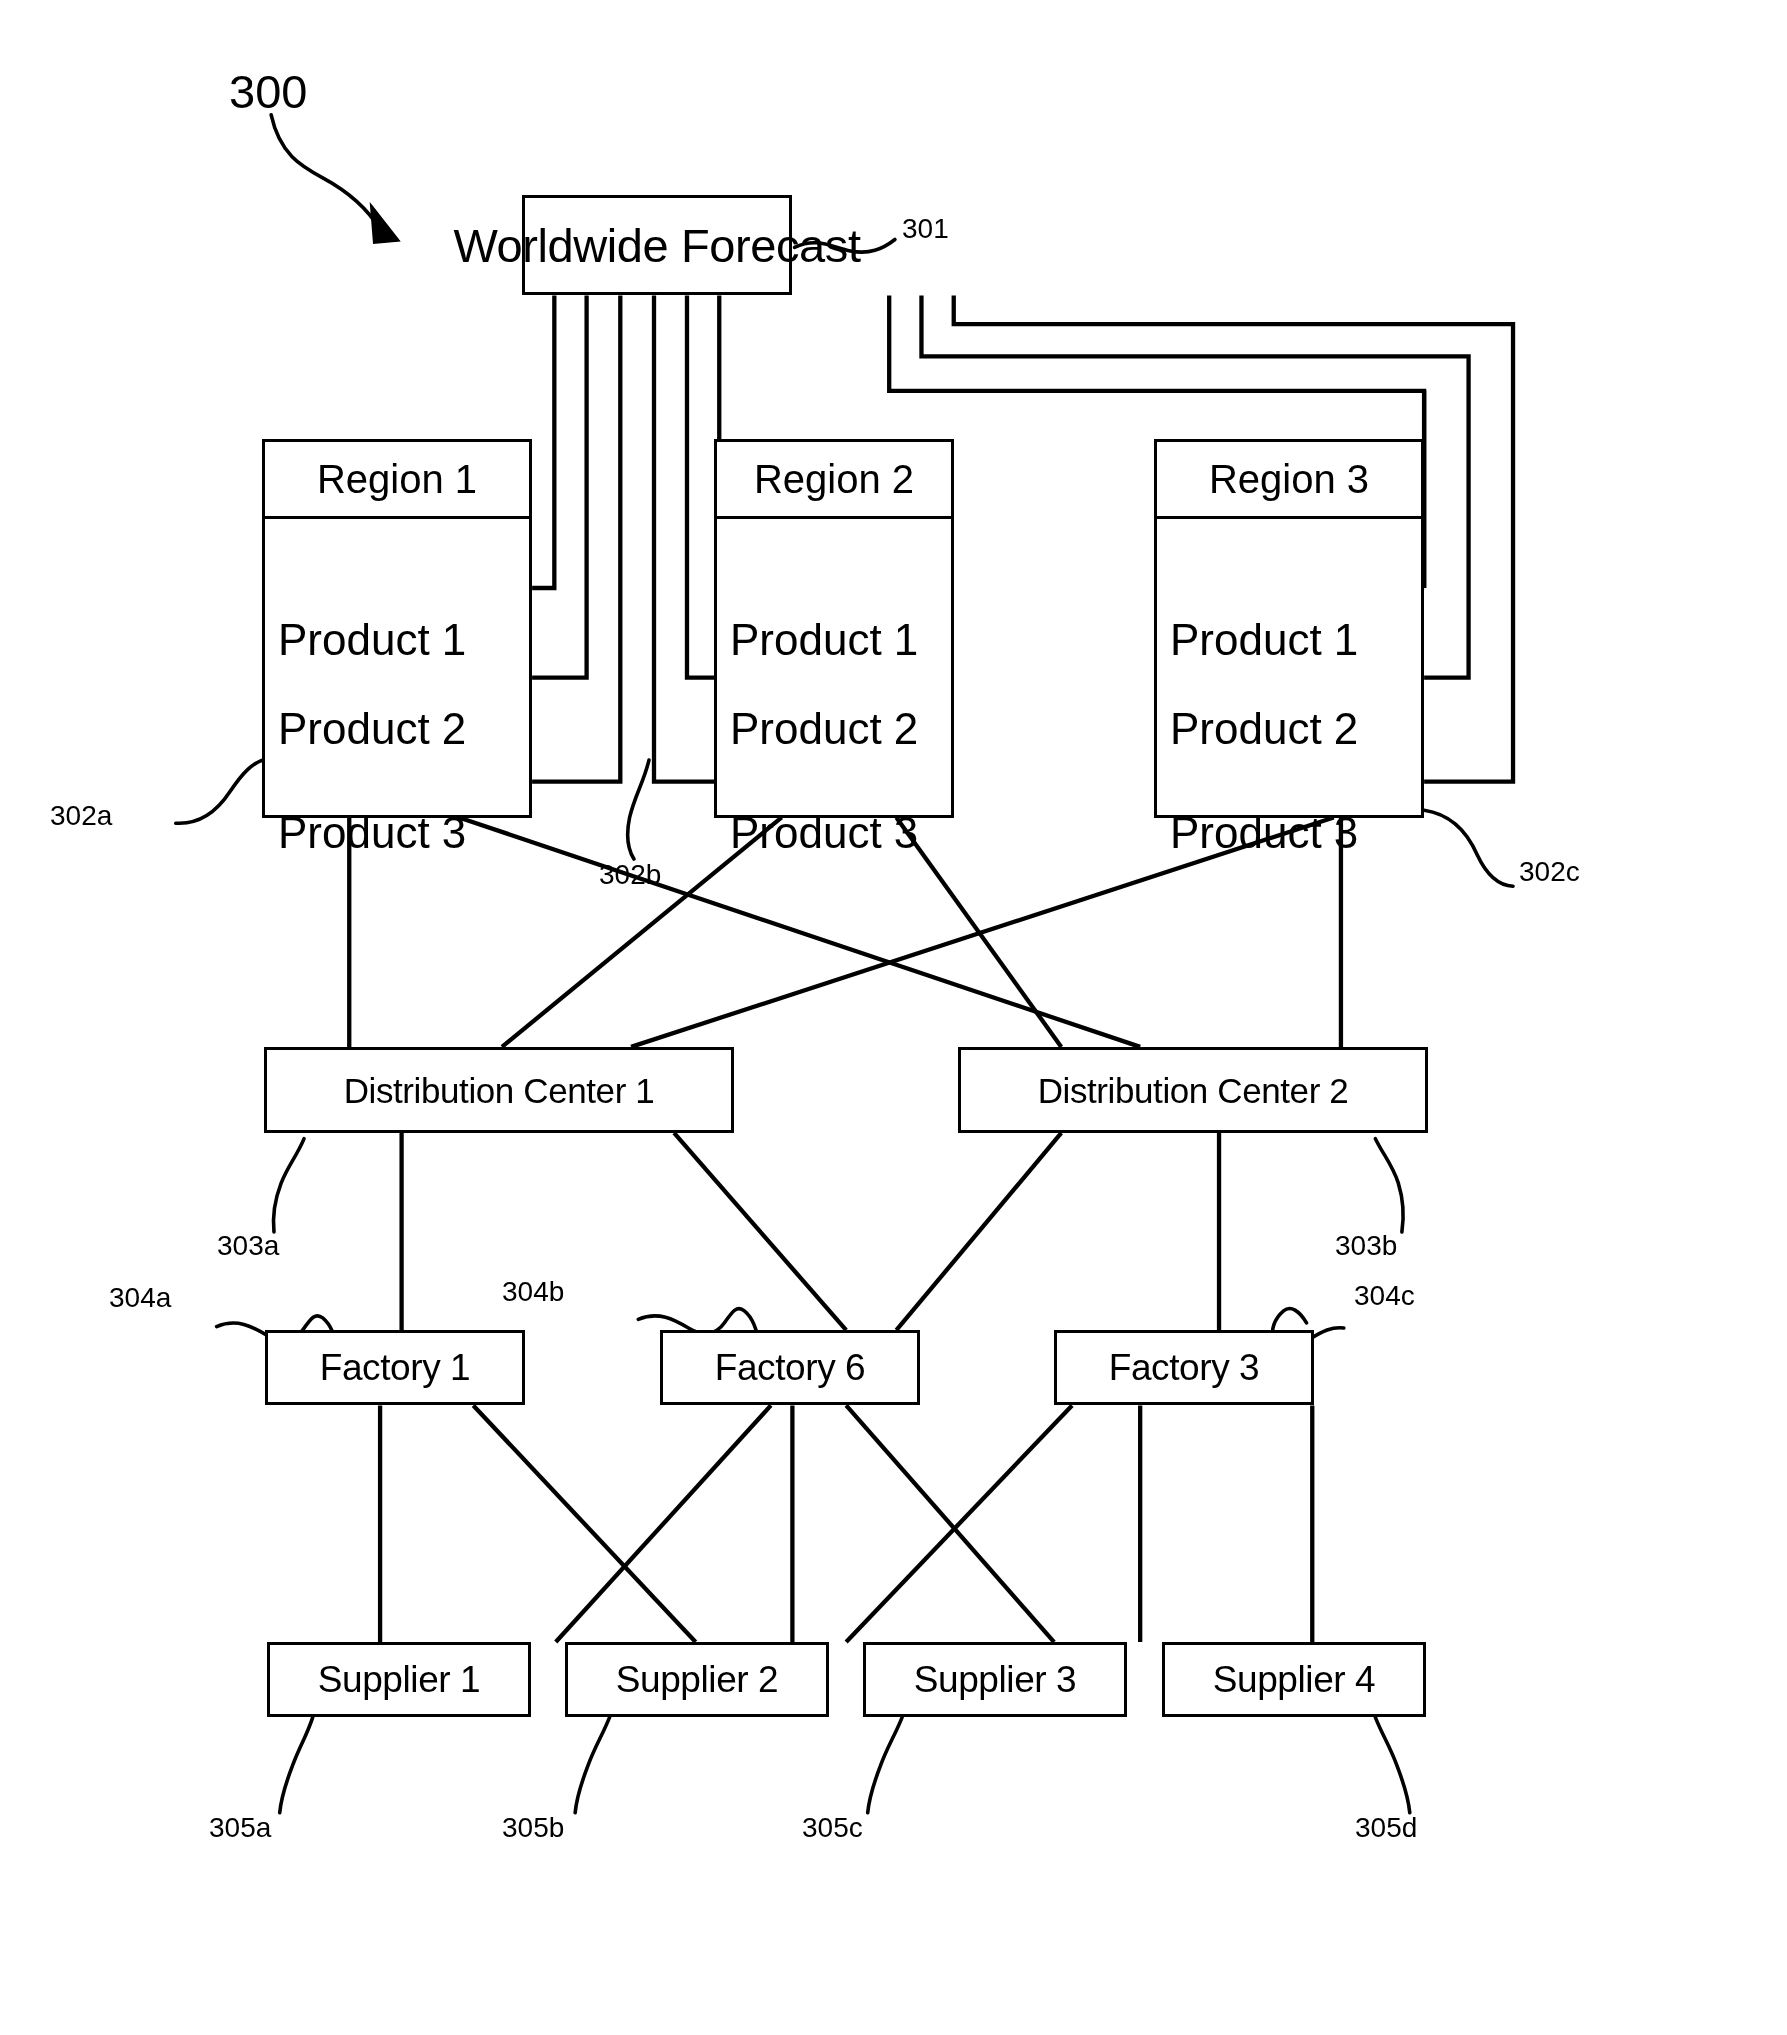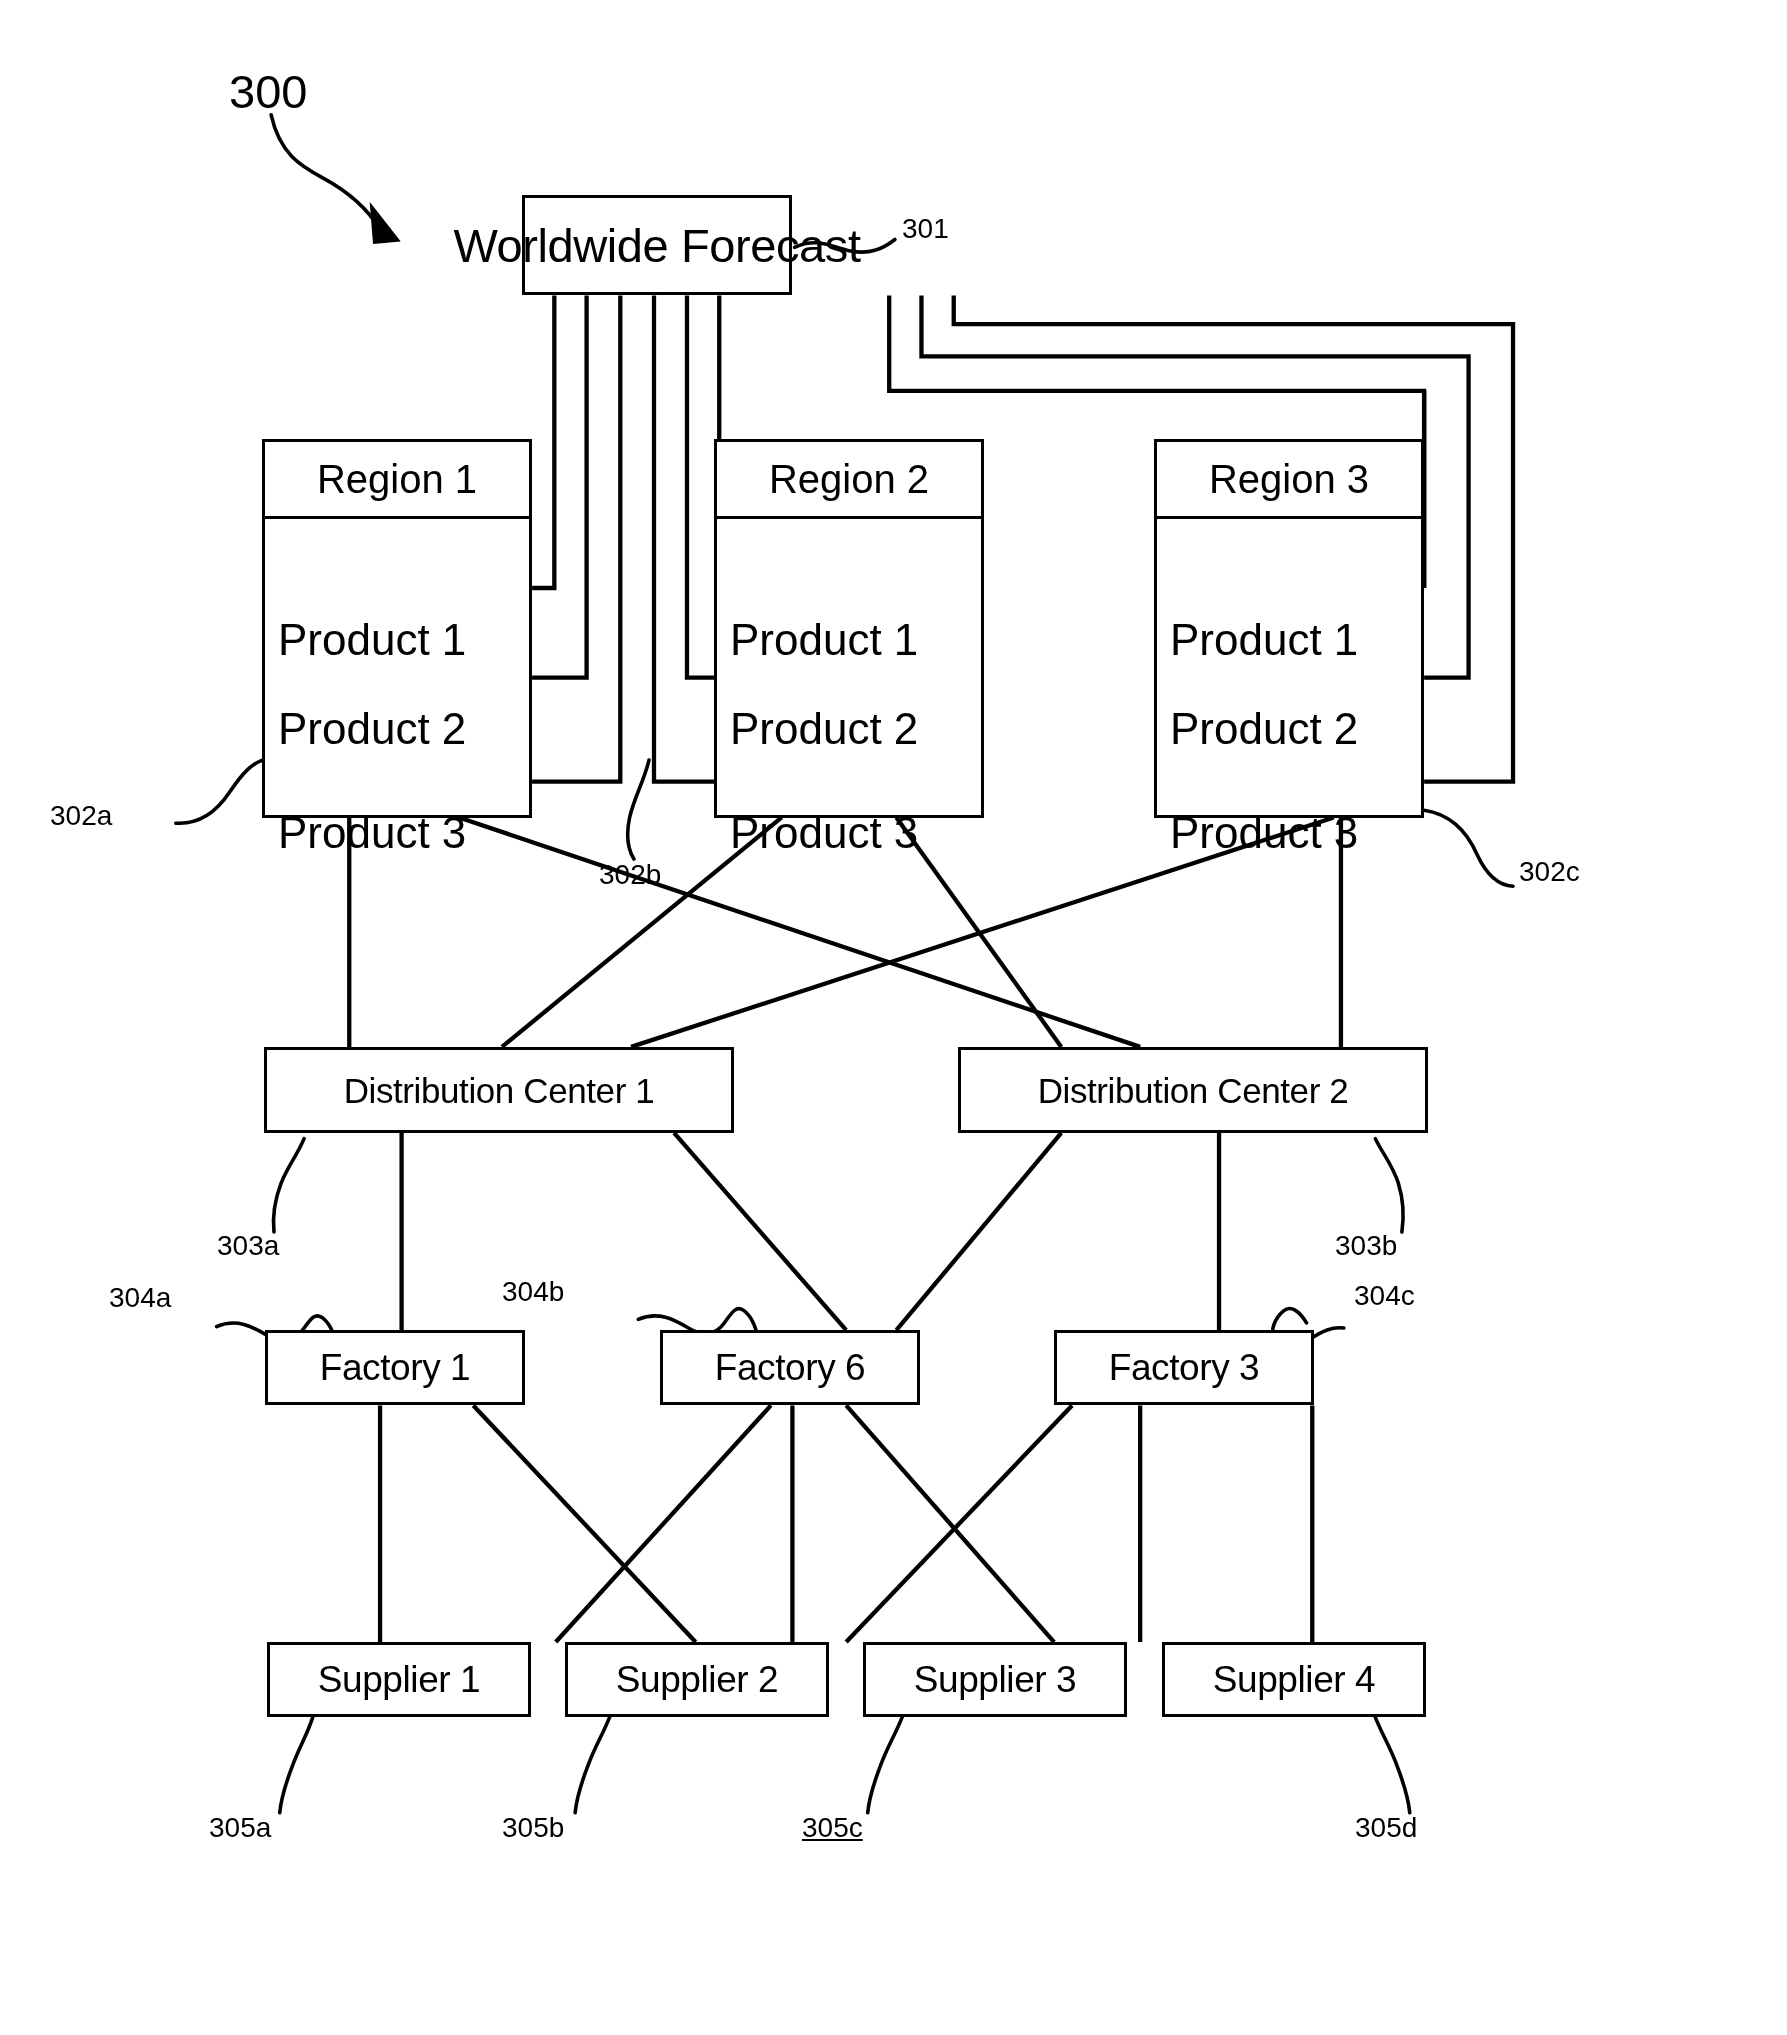--- a/index.html
+++ b/index.html
@@ -206,21 +206,21 @@
       <div class="product-row" style="top:181px;">
         <span>Product 2</span>
       </div>
       <div class="product-row" style="top:285px;">
         <span>Product 3</span>
       </div>
     </div>
   </div>
   <div class="ref" style="left:50px; top:802px;">302a</div>
 
-  <div class="region-box" style="left:714px; top:439px; width:270px; height:379px;">
+  <div class="region-box" style="left:714px; top:439px; width:240px; height:379px;">
     <div class="region-head">
       <span>Region 2</span>
     </div>
     <div class="region-body">
       <div class="product-row" style="top:92px;">
         <span>Product 1</span>
       </div>
       <div class="product-row" style="top:181px;">
         <span>Product 2</span>
       </div>
@@ -280,21 +280,21 @@
   <div class="ref" style="left:209px; top:1814px;">305a</div>
 
   <div class="node sup-box" style="left:565px; top:1642px; width:264px; height:75px;">
     <span class="node-label">Supplier 2</span>
   </div>
   <div class="ref" style="left:502px; top:1814px;">305b</div>
 
   <div class="node sup-box" style="left:863px; top:1642px; width:264px; height:75px;">
     <span class="node-label">Supplier 3</span>
   </div>
-  <div class="ref" style="left:802px; top:1814px;text-decoration:underline;">305c</div>
+  <div class="ref" style="left:802px; top:1814px;">305c</div>
 
   <div class="node sup-box" style="left:1162px; top:1642px; width:264px; height:75px;">
     <span class="node-label">Supplier 4</span>
   </div>
   <div class="ref" style="left:1355px; top:1814px;">305d</div>
 
 </div>
 
 
 </body></html>

